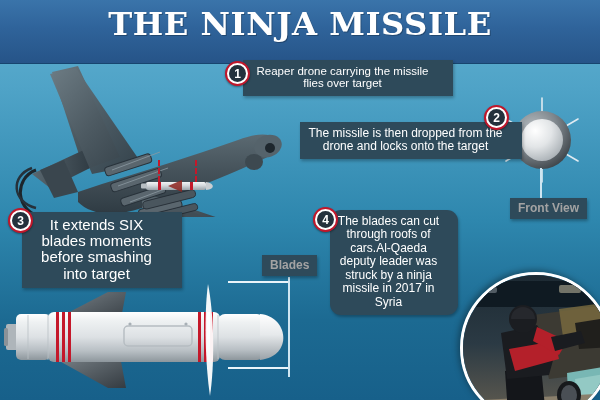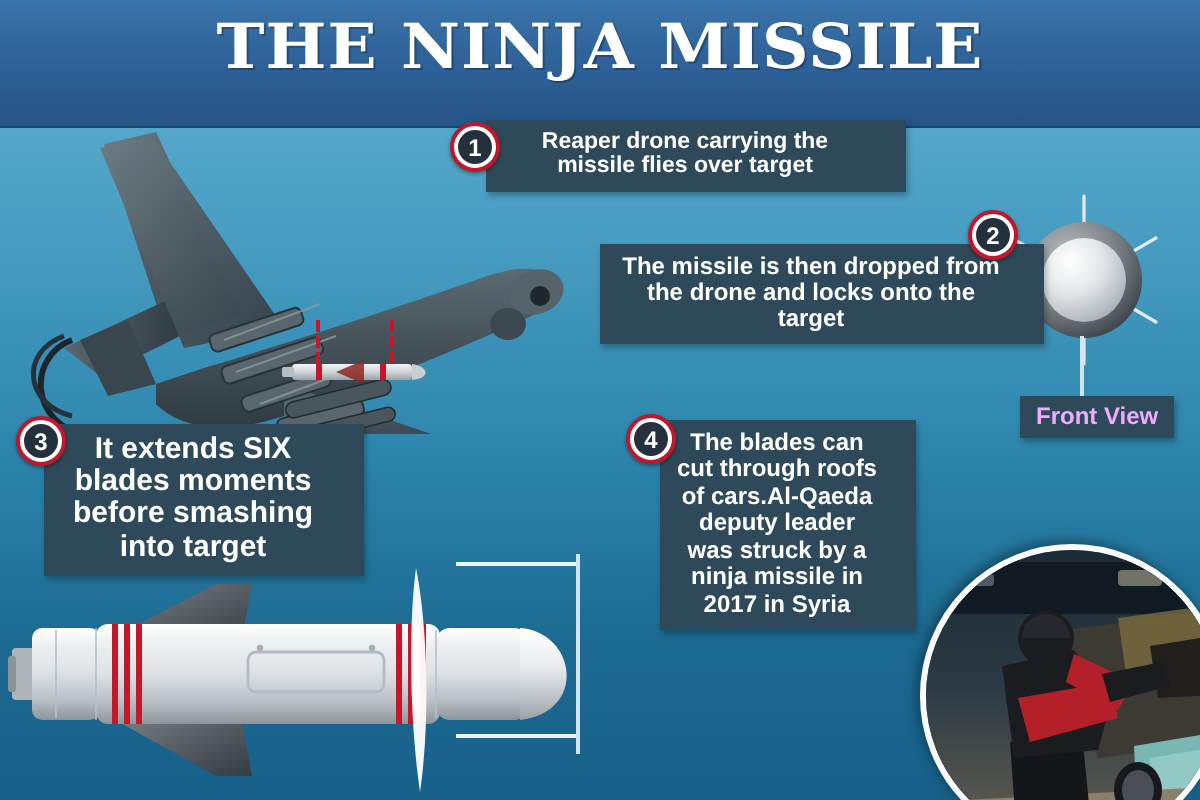--- a/index.html
+++ b/index.html
@@ -29,21 +29,21 @@
     letter-spacing:0.5px;
     transform:scaleX(1.04);
     text-shadow:1px 1px 0 rgba(0,0,0,.25);
   }
 
   
   .callout{
     position:absolute;
     background:#2e4a5a;
     color:#ffffff;
-    font-weight:bold;
+    font-weight:normal;
     text-align:center;
     line-height:1.08;
     box-sizing:border-box;
     padding:5px 18px 6px 7px;
     box-shadow:1px 2px 3px rgba(0,0,0,.28);
   }
   .badge{
     position:absolute;
     width:25px;height:25px;border-radius:50%;
     background:#ffffff;
@@ -63,26 +63,26 @@
   
   #callout-1{left:243px;top:60px;width:210px;font-size:11.5px;}
   #badge-1{left:225px;top:61px;}
   
   #callout-2{left:300px;top:122px;width:222px;font-size:12px;}
   #badge-2{left:484px;top:105px;}
   
   #callout-3{left:22px;top:212px;width:160px;font-size:15px;}
   #badge-3{left:8px;top:208px;}
   
-  #callout-4{left:330px;top:210px;width:128px;font-size:12px;line-height:1.12;}
+  #callout-4{left:330px;top:210px;width:128px;font-size:12px;line-height:1.12;border-radius:11px;}
   #badge-4{left:313px;top:207px;}
 
   
   .tag{
-    position:absolute;background:#2e4a5a;color:#f0abfc;
+    position:absolute;background:#2e4a5a;color:#a3a3a3;
     font-weight:bold;font-size:12px;
     padding:3px 8px 4px 8px;
     box-shadow:1px 2px 3px rgba(0,0,0,.3);
   }
   #tag-blades{left:262px;top:255px;}
   #tag-frontview{left:510px;top:198px;}
 
   .pointer-line{position:absolute;background:#cfe6f2;}
   #pointer-blades{left:288px;top:277px;width:2px;height:100px;}
   #pointer-frontview{left:540px;top:168px;width:2px;height:32px;}
@@ -349,15 +349,16 @@
   <div class="callout" id="callout-3">It extends SIX blades moments before smashing into target</div>
   <div class="badge" id="badge-3">
     <span class="inner">3</span>
   </div>
 
   <div class="callout" id="callout-4">The blades can cut through roofs of cars.Al-Qaeda deputy leader was struck by a ninja missile in 2017 in Syria</div>
   <div class="badge" id="badge-4">
     <span class="inner">4</span>
   </div>
 
+  <div class="tag" id="tag-blades">Blades</div>
   <div class="tag" id="tag-frontview">Front View</div>
 
 </div>
 
 </body></html>

